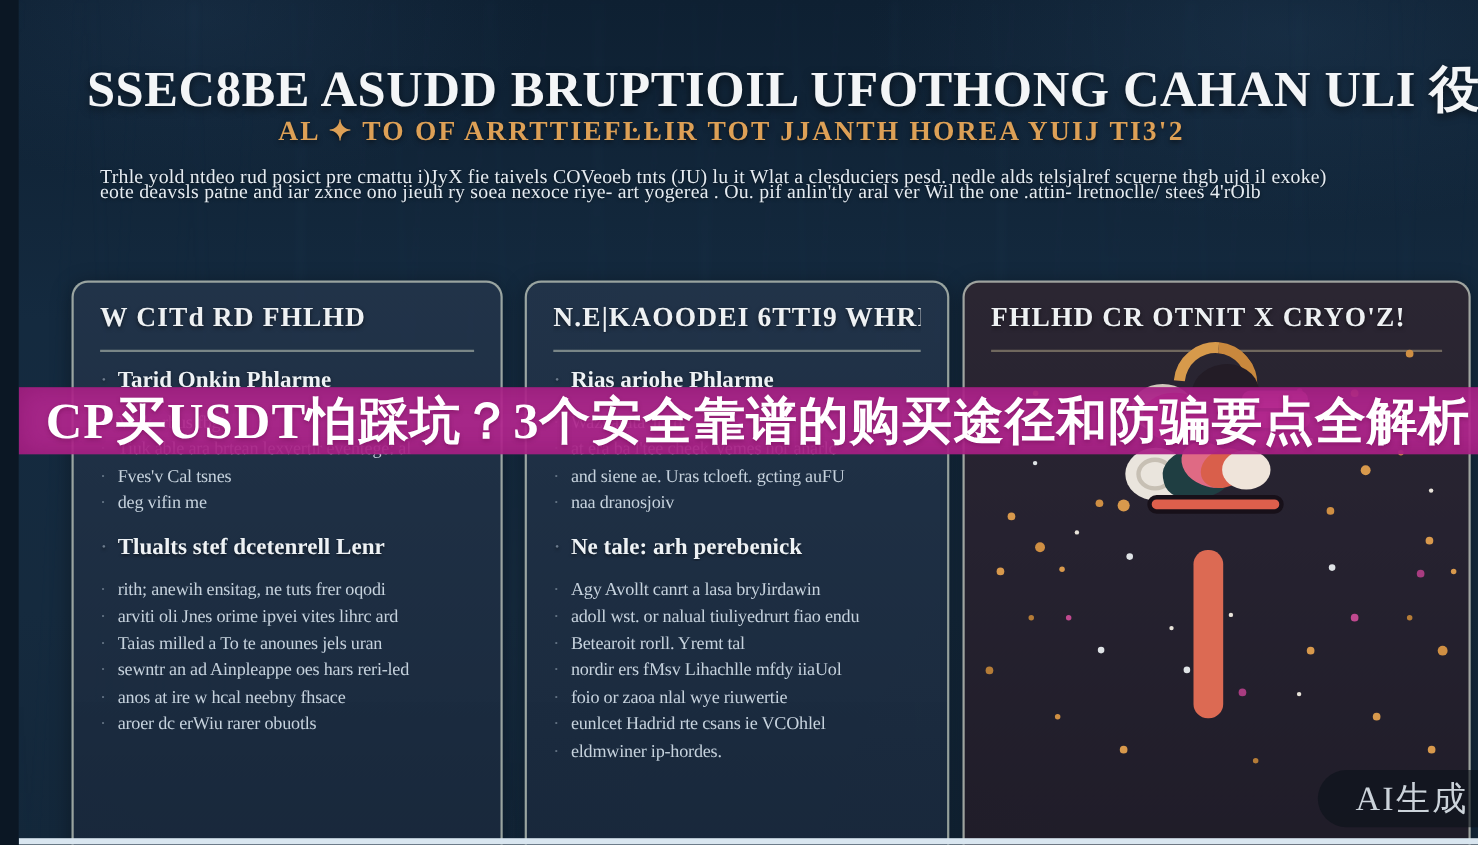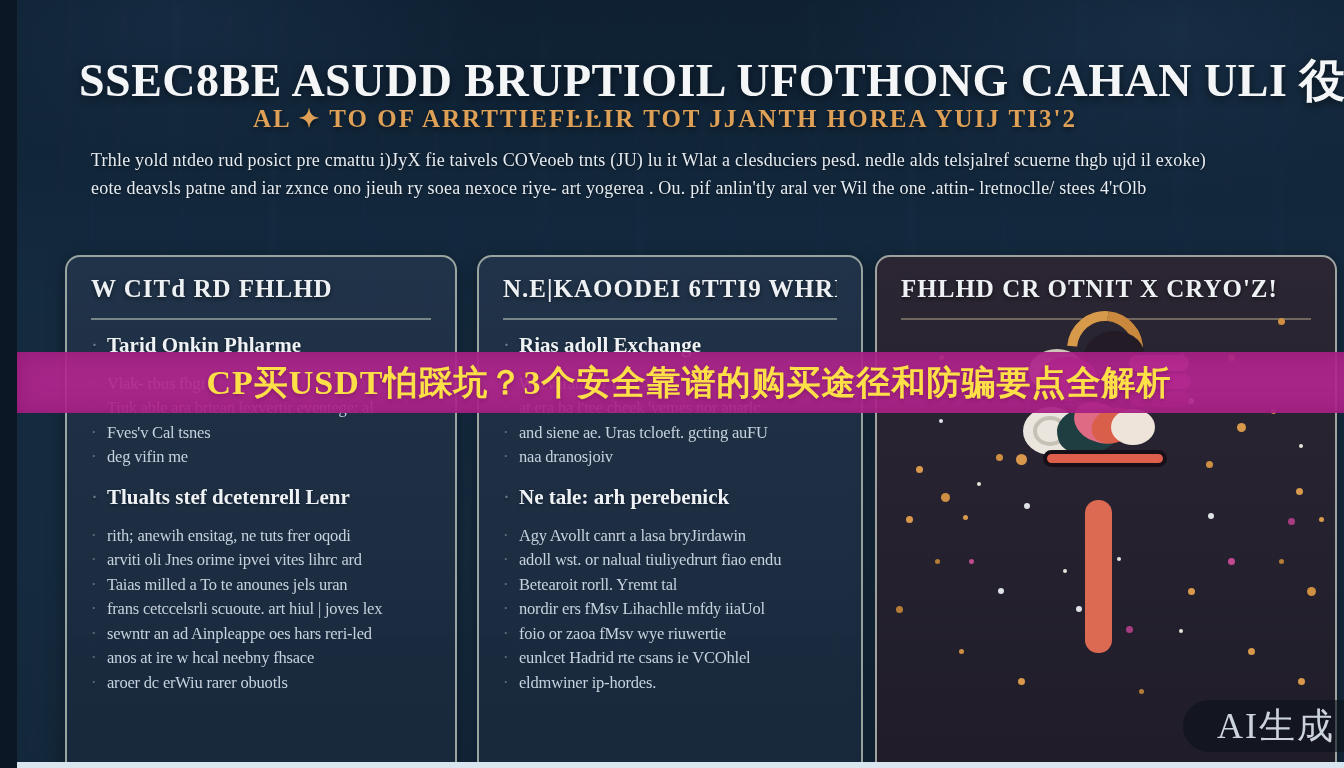--- a/index.html
+++ b/index.html
@@ -29,21 +29,21 @@
     position:absolute;left:236px;top:104px;margin:0;z-index:2;
     font-size:25px;font-weight:700;color:#dda056;letter-spacing:2px;white-space:nowrap;
     text-shadow:0 2px 5px rgba(0,0,0,.5);
   }
   .intro{
     position:absolute;left:74px;margin:0;z-index:2;width:1205px;
     font-size:18px;color:#e6ecf2;letter-spacing:.2px;white-space:nowrap;overflow:hidden;
     text-shadow:0 1px 3px rgba(0,0,0,.5);
   }
   .intro.l1{top:150px}
-  .intro.l2{top:178px}
+  .intro.l2{top:164px}
 
   .card{
     position:absolute;top:255px;height:549px;box-sizing:border-box;z-index:5;
     border:2px solid rgba(176,186,178,.85);border-radius:15px;
     background:linear-gradient(180deg, rgba(34,52,74,.94) 0%, rgba(25,40,59,.96) 100%);
     box-shadow:0 4px 18px rgba(0,0,0,.35);
   }
   .card.c1{left:48px;width:392px}
   .card.c2{left:460px;width:386px}
   .card.c3{
@@ -104,29 +104,29 @@
     212px 62px 0 0 #dfe3e6,312px 142px 0 1px #e9e4da,62px 162px 0 0 #dfe3e6,240px 300px 0 0 #e9e4da,200px 350px 0 1px #dfe3e6}
   .splat-pink{left:0;top:0;width:5px;height:5px;border-radius:50%;
     box-shadow:352px 302px 0 1px #c0498f,92px 302px 0 0 #c0498f,412px 262px 0 1px #a83c80,302px 96px 0 0 #c0498f,250px 370px 0 1px #a83c80}
 
   .banner{
     position:absolute;left:0;top:352px;width:1344px;height:61px;z-index:40;
     background:rgba(178,38,142,.92);display:flex;align-items:center;justify-content:center;
     box-shadow:0 0 22px rgba(120,10,90,.4) inset;
   }
   .banner span{
-    font-size:34px;font-weight:900;color:#fde047;letter-spacing:1px;white-space:nowrap;
+    font-size:46px;font-weight:900;color:#ffffff;letter-spacing:1px;white-space:nowrap;
     text-shadow:0 2px 4px rgba(90,0,60,.35);
   }
   .watermark{
     position:absolute;right:0;top:700px;height:52px;z-index:60;
     padding:0 26px 0 34px;background:rgba(12,18,26,.62);border-radius:28px 0 0 28px;
     display:flex;align-items:center;
   }
-  .watermark span{font-size:36px;color:#ccd3da;letter-spacing:2px;white-space:nowrap}
+  .watermark span{font-size:31px;color:#ccd3da;letter-spacing:2px;white-space:nowrap}
   .bottom-strip{position:absolute;left:0;bottom:0;width:1344px;height:6px;background:#d9e6f0;z-index:70}
 </style>
 </head>
 <body>
 
 <div class="stage">
   <div class="streaks"></div>
 
   <h1 class="title">SSEC8BE ASUDD BRUPTIOIL UFOTHONG CAHAN ULI 役</h1>
   <h2 class="subtitle">AL ✦ TO OF ARRTTIEFĿĿIR TOT JJANTH HOREA YUIJ TI3'2</h2>
@@ -141,44 +141,43 @@
       <li>Vlak- rbus fbgi</li>
       <li>Tiuk able ara brtean lexvertir eventege: al</li>
       <li>Fves'v Cal tsnes</li>
       <li>deg vifin me</li>
     </ul>
     <div class="lead second">Tlualts stef dcetenrell Lenr</div>
     <ul>
       <li>rith; anewih ensitag, ne tuts frer oqodi</li>
       <li>arviti oli Jnes orime ipvei vites lihrc ard</li>
       <li>Taias milled a To te anounes jels uran</li>
-      <li>frans cetccelsrli scuoute. art hiul | joves lex</li>
       <li>sewntr an ad Ainpleappe oes hars reri-led</li>
       <li>anos at ire w hcal neebny fhsace</li>
       <li>aroer dc erWiu rarer obuotls</li>
     </ul>
   </section>
 
   <section class="card c2">
     <h3>N.E|KAOODEI 6TTI9 WHRI</h3>
     <div class="divider"></div>
-    <div class="lead">Rias adoll Exchange</div>
+    <div class="lead">Rias ariohe Phlarme</div>
     <ul>
       <li>Wazvarata 'lb' d</li>
       <li>at era ba l'tee cheek 'vemes nor anarlc</li>
       <li>and siene ae. Uras tcloeft. gcting auFU</li>
       <li>naa dranosjoiv</li>
     </ul>
     <div class="lead second">Ne tale: arh perebenick</div>
     <ul>
       <li>Agy Avollt canrt a lasa bryJirdawin</li>
       <li>adoll wst. or nalual tiuliyedrurt fiao endu</li>
       <li>Betearoit rorll. Yremt tal</li>
       <li>nordir ers fMsv Lihachlle mfdy iiaUol</li>
-      <li>foio or zaoa fMsv wye riuwertie</li>
+      <li>foio or zaoa nlal wye riuwertie</li>
       <li>eunlcet Hadrid rte csans ie VCOhlel</li>
       <li>eldmwiner ip-hordes.</li>
     </ul>
   </section>
 
   <section class="card c3">
     <h3>FHLHD CR OTNIT X CRYO'Z!</h3>
     <div class="divider"></div>
     <div class="art">
       <div class="splat-gold"></div>

